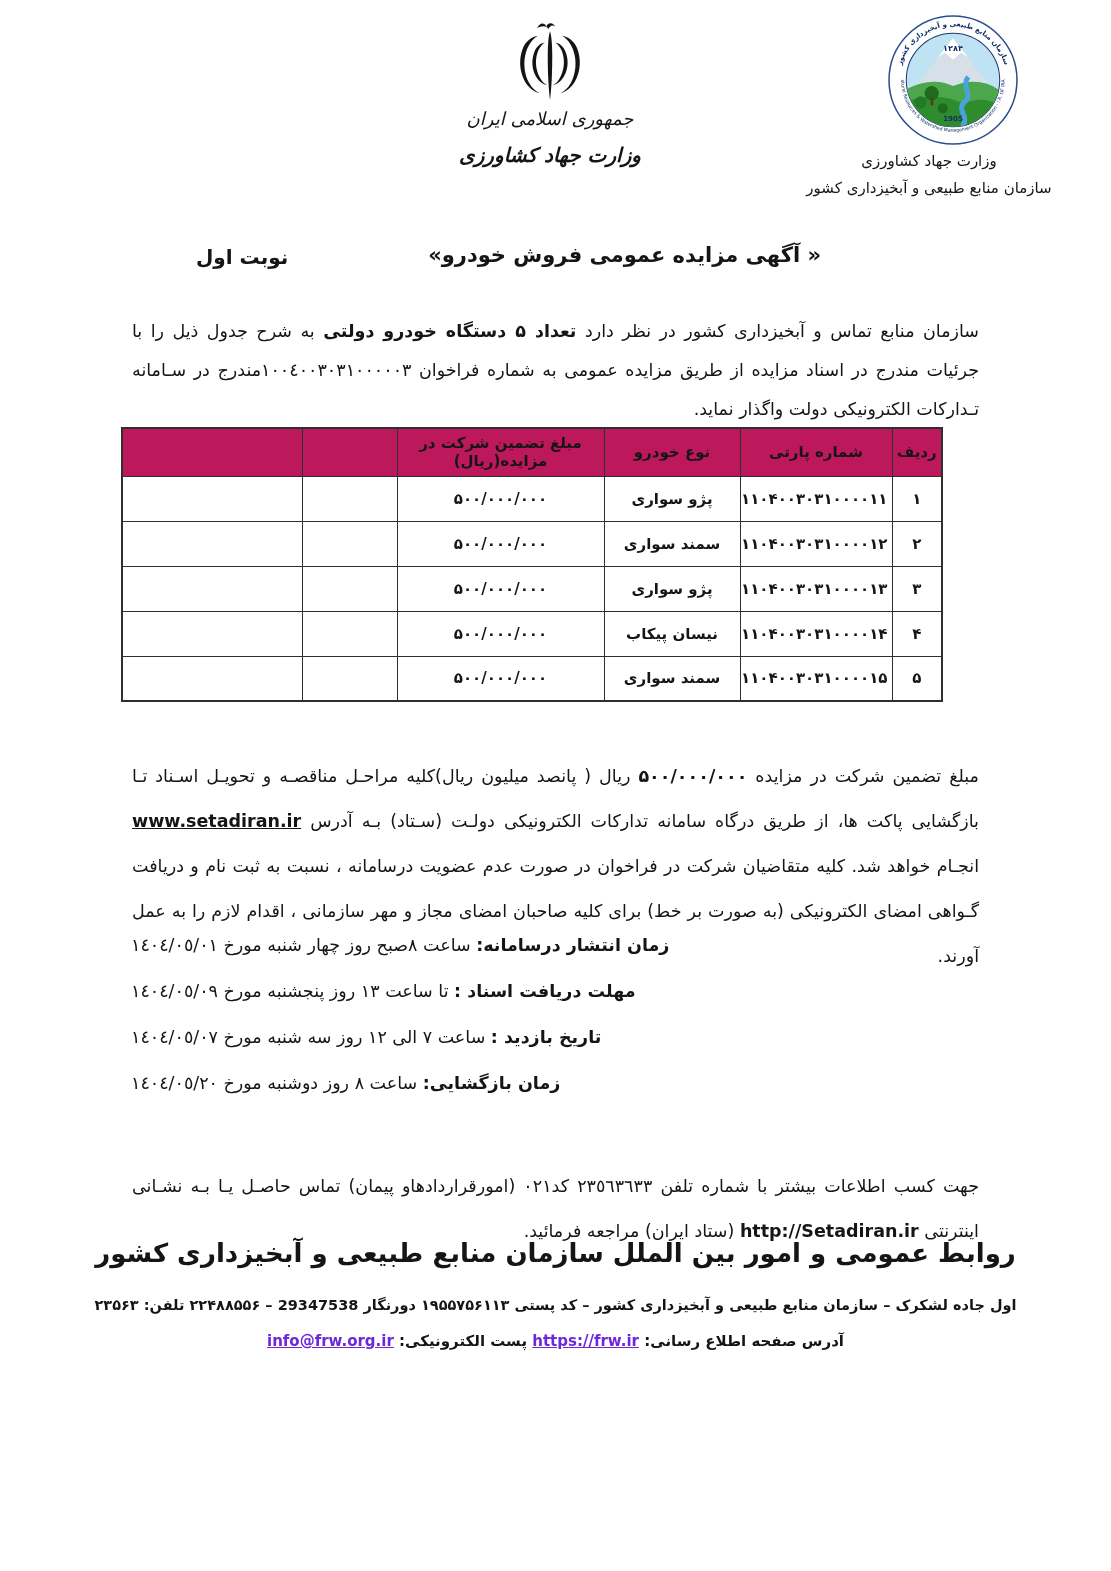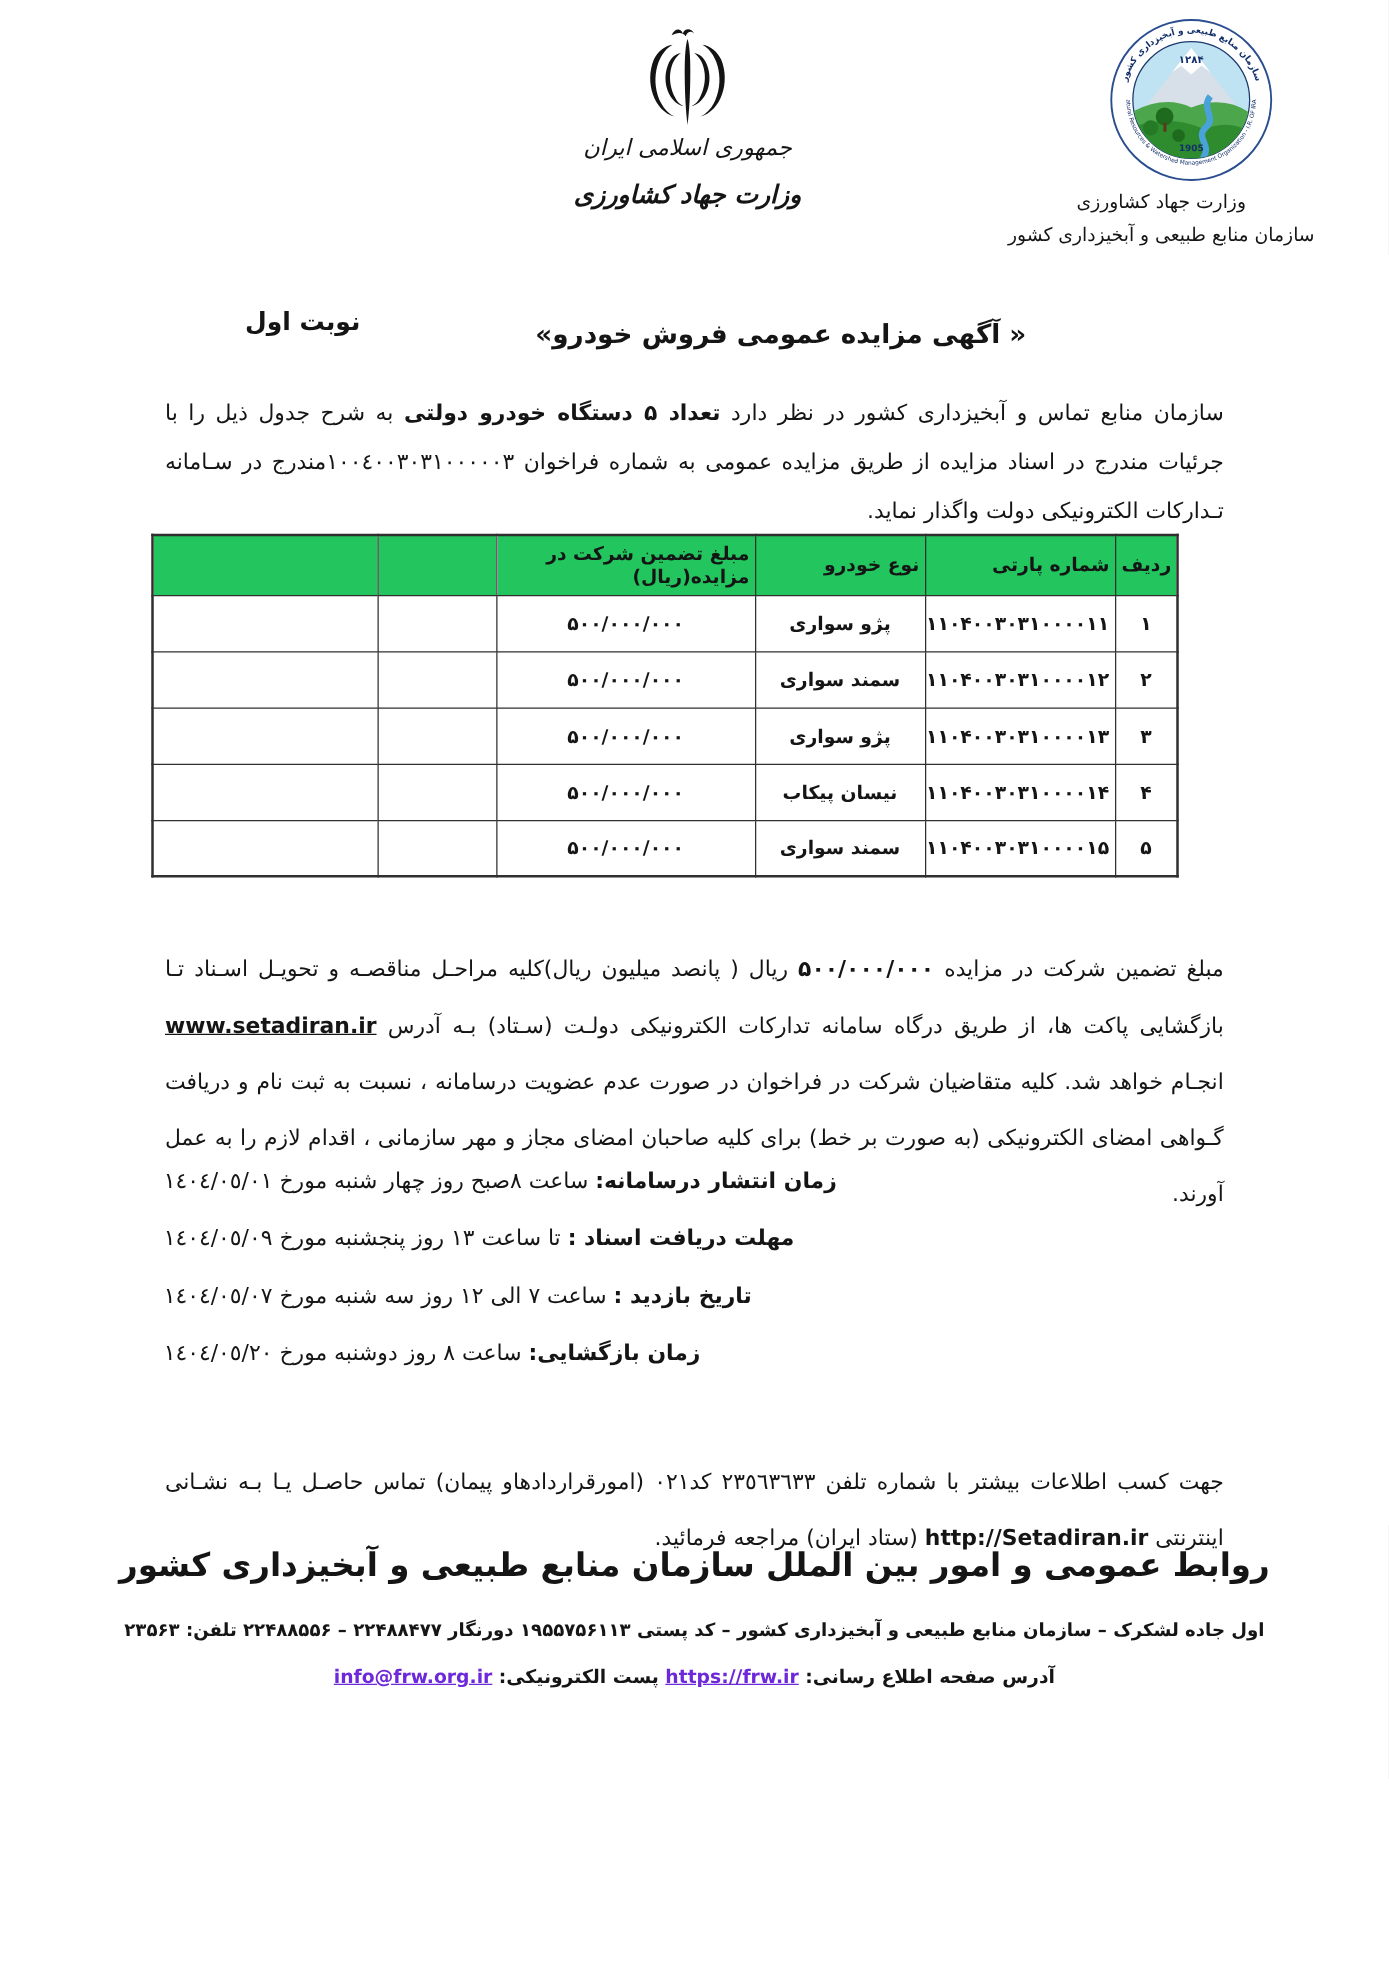--- a/index.html
+++ b/index.html
@@ -14,21 +14,21 @@
     overflow:hidden;
   }
   
   .emblem-block{position:absolute;top:20px;left:428px;width:244px;text-align:center;}
   .emblem-block svg{display:block;margin:0 auto;}
   .cal1{font-size:18px;font-weight:normal;font-style:italic;margin-top:2px;letter-spacing:1px;}
   .cal2{font-size:20px;font-weight:bold;font-style:italic;margin-top:14px;letter-spacing:2px;}
   .org-logo{position:absolute;top:14px;right:92px;width:132px;height:132px;}
   .org-caption{position:absolute;top:148px;right:24px;width:316px;text-align:center;font-size:15px;line-height:27px;}
   
-  .title-main{position:absolute;top:243px;right:290px;font-size:21px;font-weight:bold;white-space:nowrap;margin-top:12px;}
+  .title-main{position:absolute;top:243px;right:290px;font-size:21px;font-weight:bold;white-space:nowrap;}
   .title-round{position:absolute;top:245px;left:196px;font-size:20px;font-weight:bold;white-space:nowrap;}
   
   .para{position:absolute;right:132px;width:847px;font-size:17.5px;text-align:justify;}
   .intro{top:294px;line-height:39px;}
   .terms{top:736px;line-height:45px;}
   .contact{top:1146px;line-height:45px;}
   .u{text-decoration:underline;}
   b{font-weight:bold;}
   
   table.main-table{
@@ -37,21 +37,21 @@
     border:2px solid #2f2f2f;
   }
   table.main-table th, table.main-table td{
     border:1px solid #2f2f2f;
     text-align:center;vertical-align:middle;
     font-size:15px;font-weight:bold;
     padding:0 4px;overflow:hidden;
   }
   table.main-table thead tr{height:48px;}
   table.main-table tbody tr{height:45px;}
-  table.main-table th{background:#22c55e;text-align:right;}
+  table.main-table th{background:#be185d;}
   
   .schedule{position:absolute;top:922px;right:248px;width:732px;font-size:17.5px;}
   .sched-line{line-height:46px;text-align:left;white-space:nowrap;}
   
   .signature{position:absolute;top:1238px;right:0;width:100%;text-align:center;font-size:26px;font-weight:bold;}
   .footer{position:absolute;top:1288px;right:0;width:100%;text-align:center;font-weight:bold;}
   .footer-address{font-size:14.5px;line-height:34px;}
   .footer-links{font-size:15px;line-height:38px;}
   .footer a{color:#6d28d9;text-decoration:underline;font-weight:bold;}
 </style>
@@ -186,21 +186,21 @@
     <div class="sched-line"><b>مهلت دریافت اسناد :</b><span> تا ساعت ۱۳ روز پنجشنبه مورخ ١٤٠٤/٠٥/٠٩</span></div>
     <div class="sched-line"><b>تاریخ بازدید :</b><span> ساعت ۷ الی ۱۲ روز سه شنبه مورخ ١٤٠٤/٠٥/٠٧</span></div>
     <div class="sched-line"><b>زمان بازگشایی:</b><span> ساعت  ۸ روز دوشنبه مورخ ١٤٠٤/٠٥/٢٠</span></div>
   </div>
 
   <p class="para contact"><span>جهت کسب اطلاعات بیشتر  با شماره تلفن  ٢٣٥٦٣٦٣٣ کد٠٢١ (امورقراردادهاو پیمان) تماس حاصـل یـا بـه نشـانی اینترنتی  </span><b>http://Setadiran.ir</b><span> (ستاد ایران) مراجعه فرمائید.</span></p>
 
   <div class="signature">روابط عمومی و امور بین الملل سازمان منابع طبیعی و آبخیزداری کشور</div>
 
   <div class="footer">
-    <div class="footer-address">اول جاده لشکرک – سازمان منابع طبیعی و آبخیزداری کشور – کد پستی ۱۹۵۵۷۵۶۱۱۳ دورنگار ۲۲۴۸۸۴۷۷ – ۲۲۴۸۸۵۵۶ تلفن: ۲۳۵۶۳</div>
+    <div class="footer-address">اول جاده لشکرک – سازمان منابع طبیعی و آبخیزداری کشور – کد پستی ۱۹۵۵۷۵۶۱۱۳ دورنگار 29347538 – ۲۲۴۸۸۵۵۶ تلفن: ۲۳۵۶۳</div>
     <div class="footer-links">
       <span>آدرس صفحه اطلاع رسانی:</span>
       <a href="#">https://frw.ir</a>
       <span>پست الکترونیکی:</span>
       <a href="#">info@frw.org.ir</a>
     </div>
   </div>
 
 </div>
 

